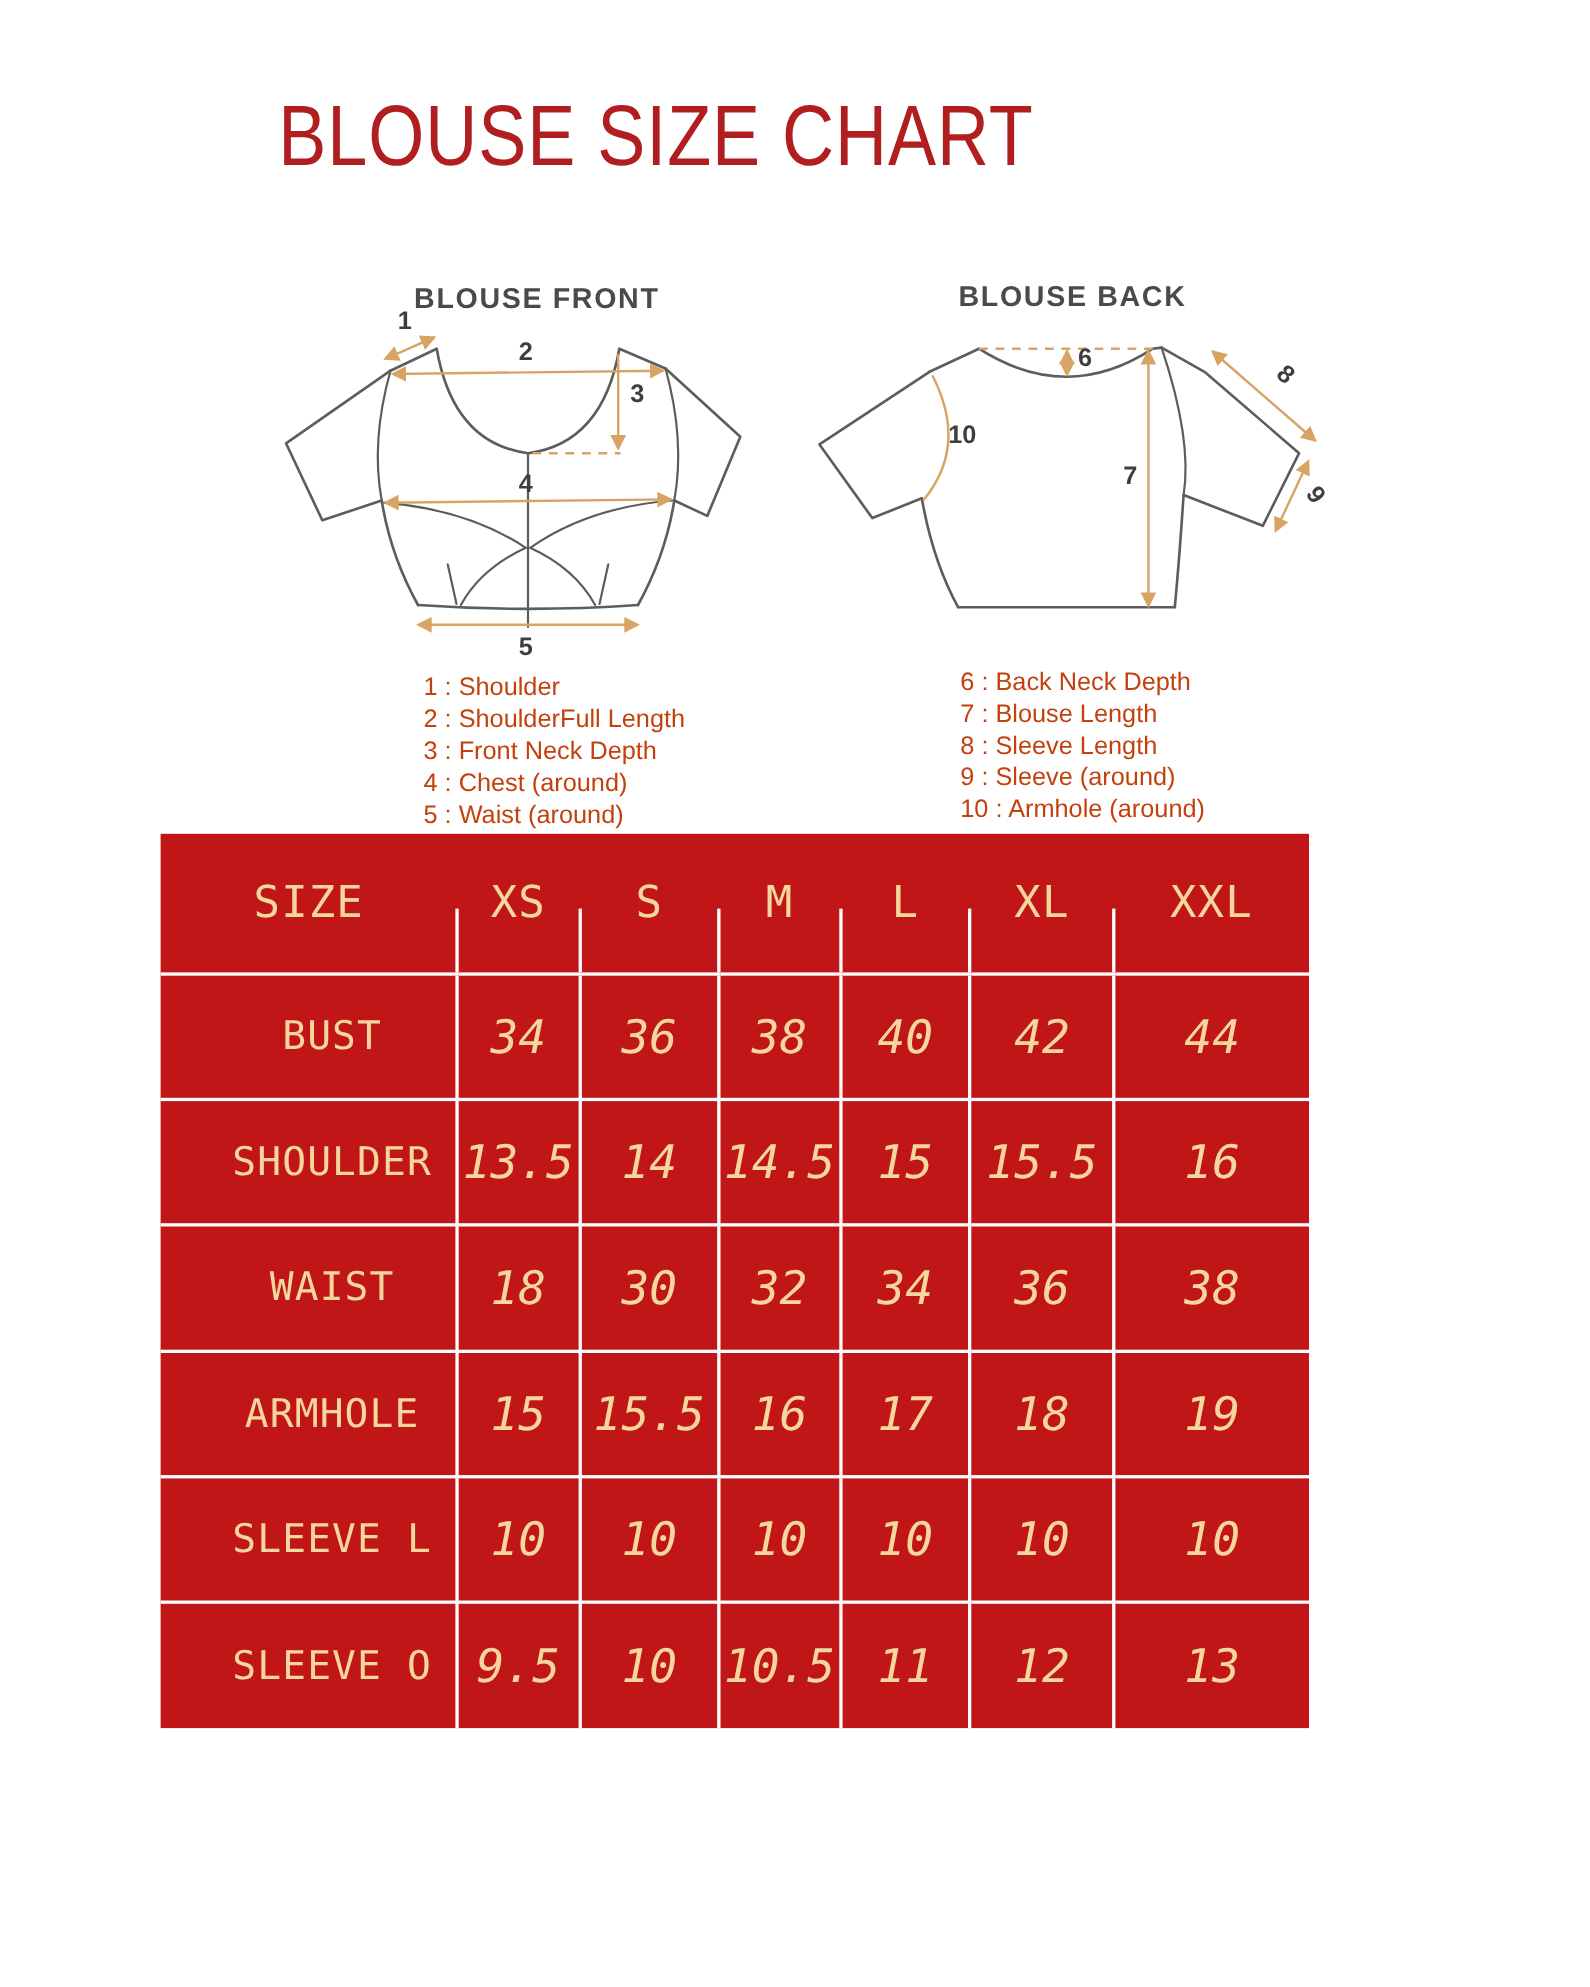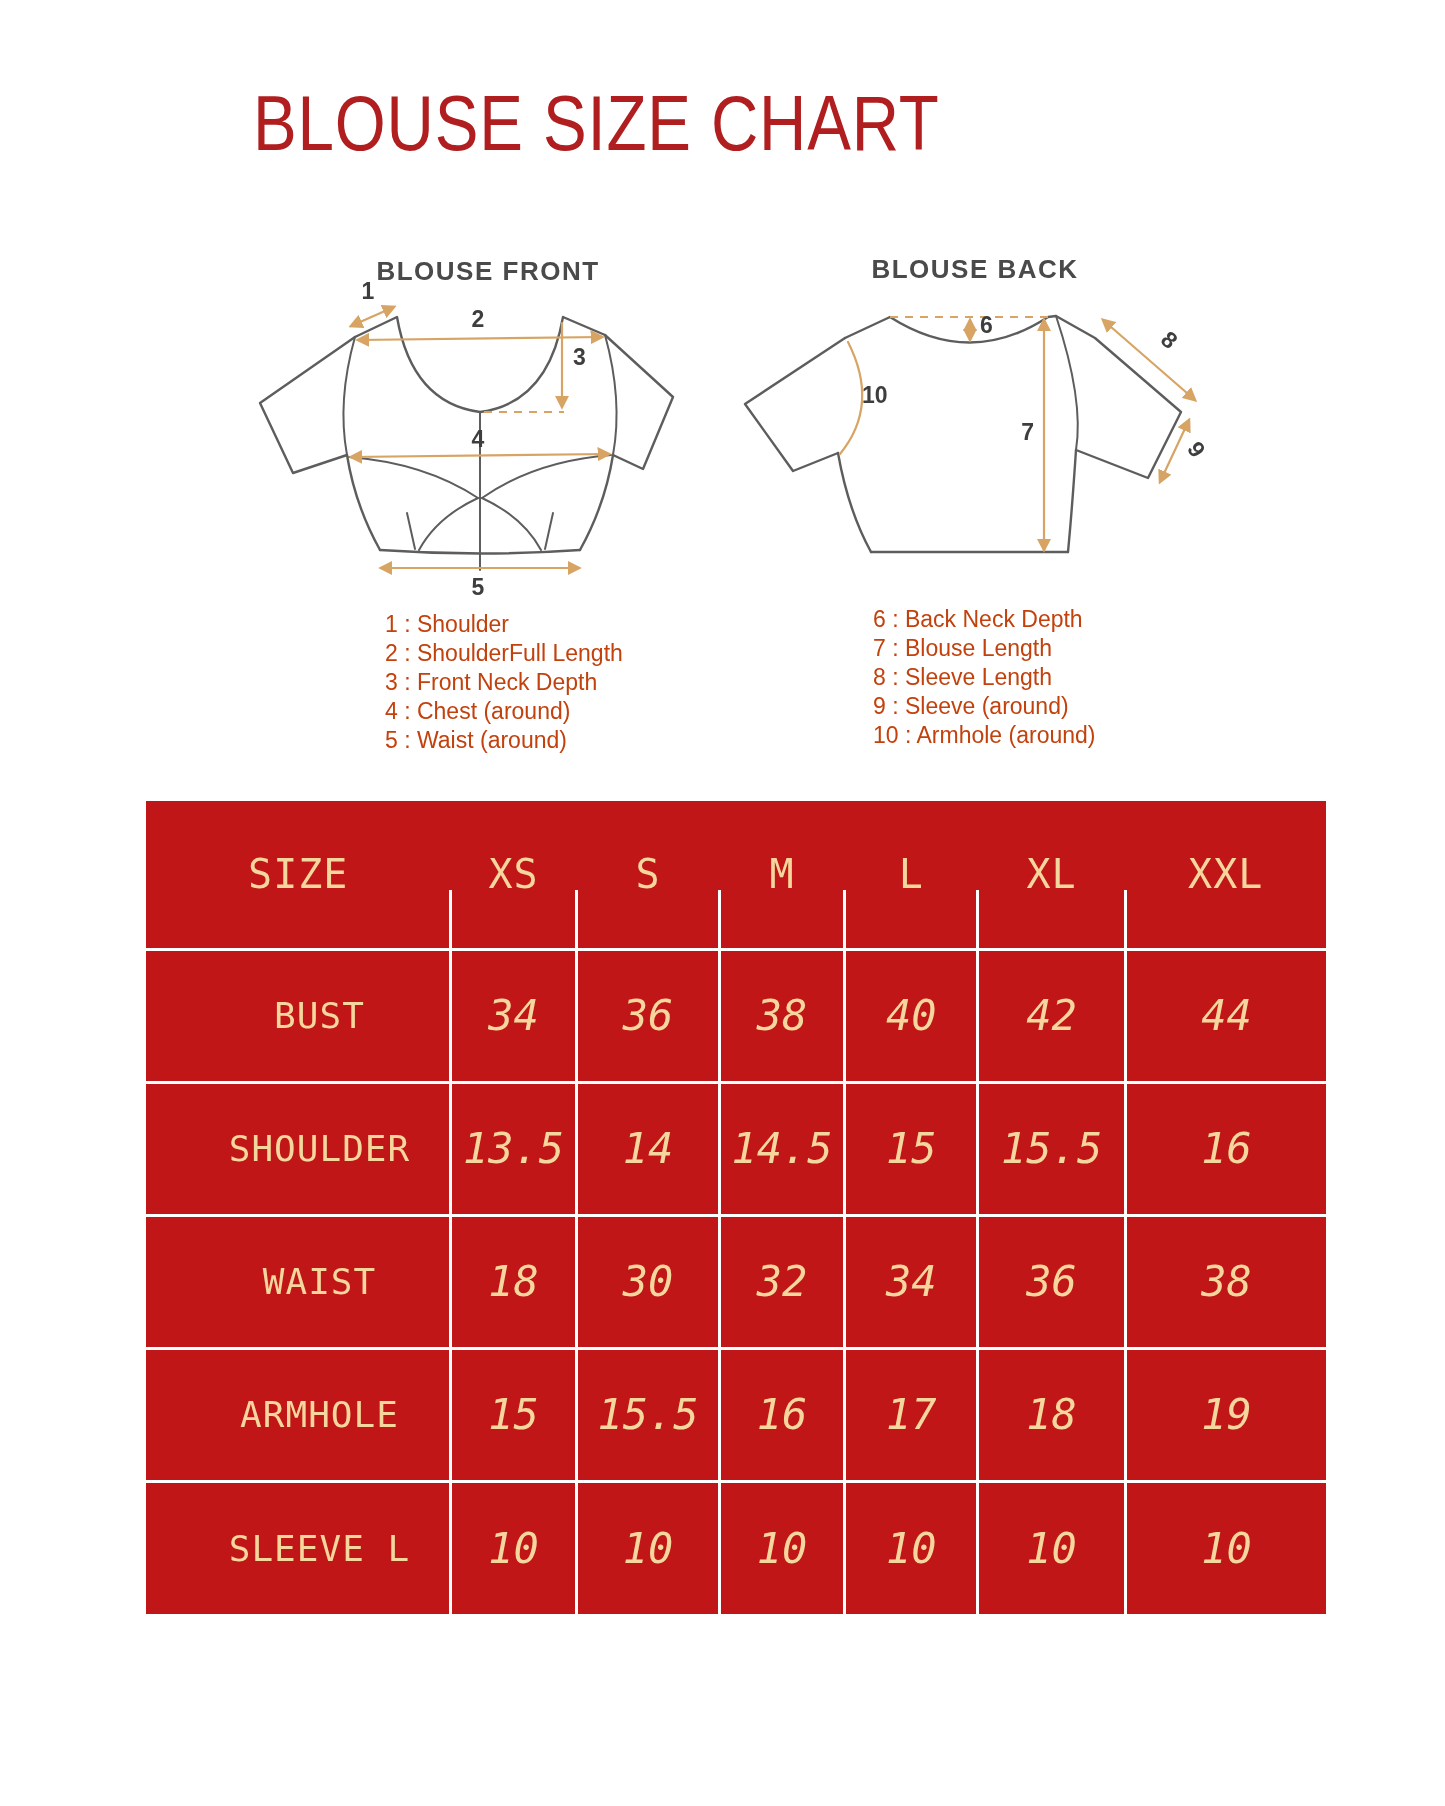--- a/index.html
+++ b/index.html
@@ -22,21 +22,21 @@
   .outline{stroke:#5d5d5d;stroke-width:2.4;fill:none;stroke-linecap:round;stroke-linejoin:round;}
   .seam{stroke:#5d5d5d;stroke-width:2;fill:none;stroke-linecap:round;}
   .tan{stroke:#d7a464;stroke-width:2.2;fill:none;stroke-linecap:round;}
   .tan-dash{stroke:#d7a464;stroke-width:2.2;fill:none;stroke-dasharray:8 7;}
   .diag-title{font:bold 26px "Liberation Sans", sans-serif;fill:#4a4a4a;letter-spacing:1.5px;}
   .mark{font:bold 23px "Liberation Sans", sans-serif;fill:#3e3e3e;}
   .legend{margin-top:10px;font-size:23px;color:#c2410c;line-height:29px;}
   .figure-front .legend{margin-left:210px;}
   .figure-back .legend{margin-left:225px;}
   
-  .size-table-wrap{position:absolute;left:146px;top:801px;width:1180px;height:813px;}
+  .size-table-wrap{position:absolute;left:146px;top:758px;width:1044px;height:813px;}
   table.size-table{
     width:100%;height:100%;border-collapse:collapse;table-layout:fixed;
     background:#c11617;color:#f5d79e;
     font-family:"DejaVu Sans Mono", monospace;
   }
   .size-table tr{height:114px;}
   .size-table tr.header-row{height:127px;}
   .size-table th,.size-table td{text-align:center;vertical-align:middle;padding:0;}
   .size-table td{border:3px solid #ffffff;font-size:42px;font-style:oblique;}
   .size-table td.row-label{font-style:normal;font-size:36px;letter-spacing:1px;border-left:none;padding-left:44px;}
@@ -210,15 +210,24 @@
       </tr>
       <tr>
         <td class="row-label">SLEEVE L</td>
         <td>10</td>
         <td>10</td>
         <td>10</td>
         <td>10</td>
         <td>10</td>
         <td>10</td>
       </tr>
+      <tr>
+        <td class="row-label">SLEEVE O</td>
+        <td>9.5</td>
+        <td>10</td>
+        <td>10.5</td>
+        <td>11</td>
+        <td>12</td>
+        <td>13</td>
+      </tr>
     </tbody>
   </table>
 </div>
 
 </body></html>

